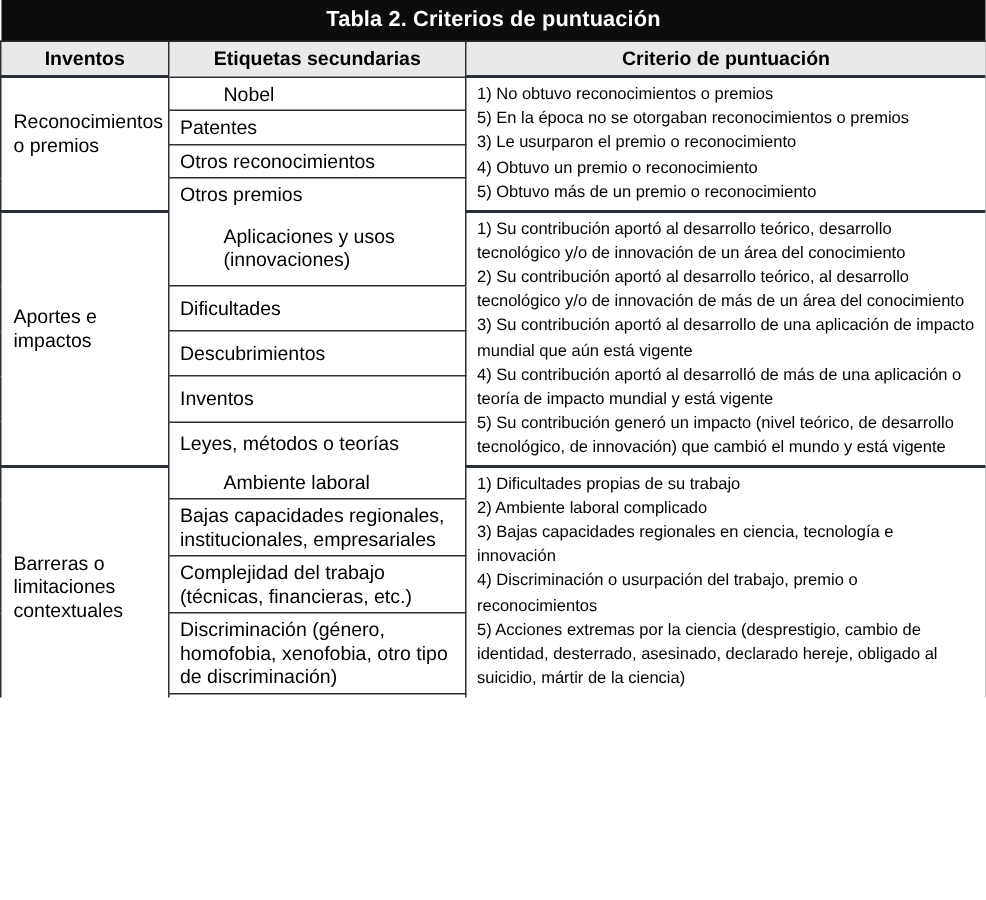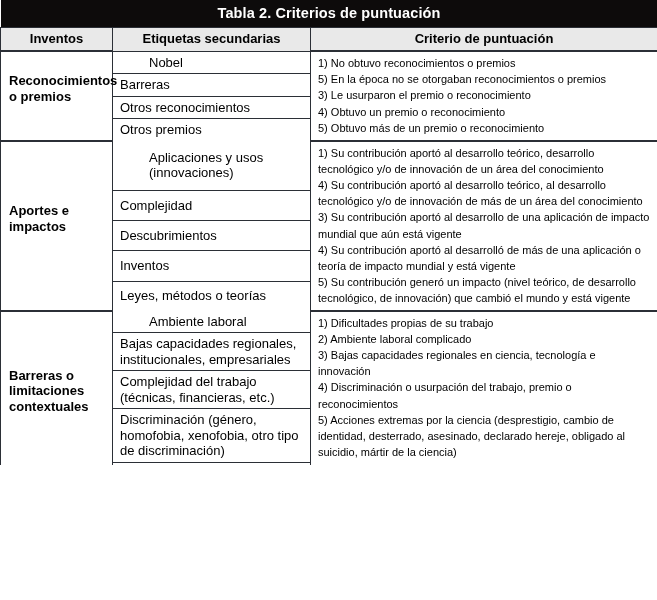--- a/index.html
+++ b/index.html
@@ -66,21 +66,20 @@
     line-height: 15.5px;
     color: #000000;
     border-left: 1.6px solid #2b2f36;
     border-right: 1.6px solid #2b2f36;
     background: #ffffff;
   }
 
   td.lbl {
     padding: 2px 4px 16px 8px;
     vertical-align: middle;
-    font-weight: bold;
   }
   td.sub {
     padding: 3px 4px 3px 7px;
     border-top: 1.3px solid #2b2f36;
     vertical-align: middle;
   }
   td.sub.first-in-group { border-top: none; padding-left: 36px; }
 
   td.crit-cell {
     padding: 3px 6px 3px 7px;
@@ -135,43 +134,43 @@
             <ul class="crit-list">
               <li>1) No obtuvo reconocimientos o premios</li>
               <li>5) En la época no se otorgaban reconocimientos o premios</li>
               <li>3) Le usurparon el premio o reconocimiento</li>
               <li>4) Obtuvo un premio o reconocimiento</li>
               <li>5) Obtuvo más de un premio o reconocimiento</li>
             </ul>
           </td>
         </tr>
         <tr>
-          <td class="sub">Barreras</td>
+          <td class="sub">Patentes</td>
         </tr>
         <tr>
           <td class="sub">Otros reconocimientos</td>
         </tr>
         <tr>
           <td class="sub">Otros premios</td>
         </tr>
         <tr class="group-start">
           <td class="lbl" rowspan="5">Aportes e impactos</td>
           <td class="sub first-in-group">Aplicaciones y usos (innovaciones)</td>
           <td class="crit-cell" rowspan="5">
             <ul class="crit-list">
               <li>1) Su contribución aportó al desarrollo teórico, desarrollo tecnológico y/o de innovación de un área del conocimiento</li>
-              <li>4) Su contribución aportó al desarrollo teórico, al desarrollo tecnológico y/o de innovación de más de un área del conocimiento</li>
+              <li>2) Su contribución aportó al desarrollo teórico, al desarrollo tecnológico y/o de innovación de más de un área del conocimiento</li>
               <li>3) Su contribución aportó al desarrollo de una aplicación de impacto mundial que aún está vigente</li>
               <li>4) Su contribución aportó al desarrolló de más de una aplicación o teoría de impacto mundial y está vigente</li>
               <li>5) Su contribución generó un impacto (nivel teórico, de desarrollo tecnológico, de innovación) que cambió el mundo y está vigente</li>
             </ul>
           </td>
         </tr>
         <tr>
-          <td class="sub">Complejidad</td>
+          <td class="sub">Dificultades</td>
         </tr>
         <tr>
           <td class="sub">Descubrimientos</td>
         </tr>
         <tr>
           <td class="sub">Inventos</td>
         </tr>
         <tr>
           <td class="sub">Leyes, métodos o teorías</td>
         </tr>

